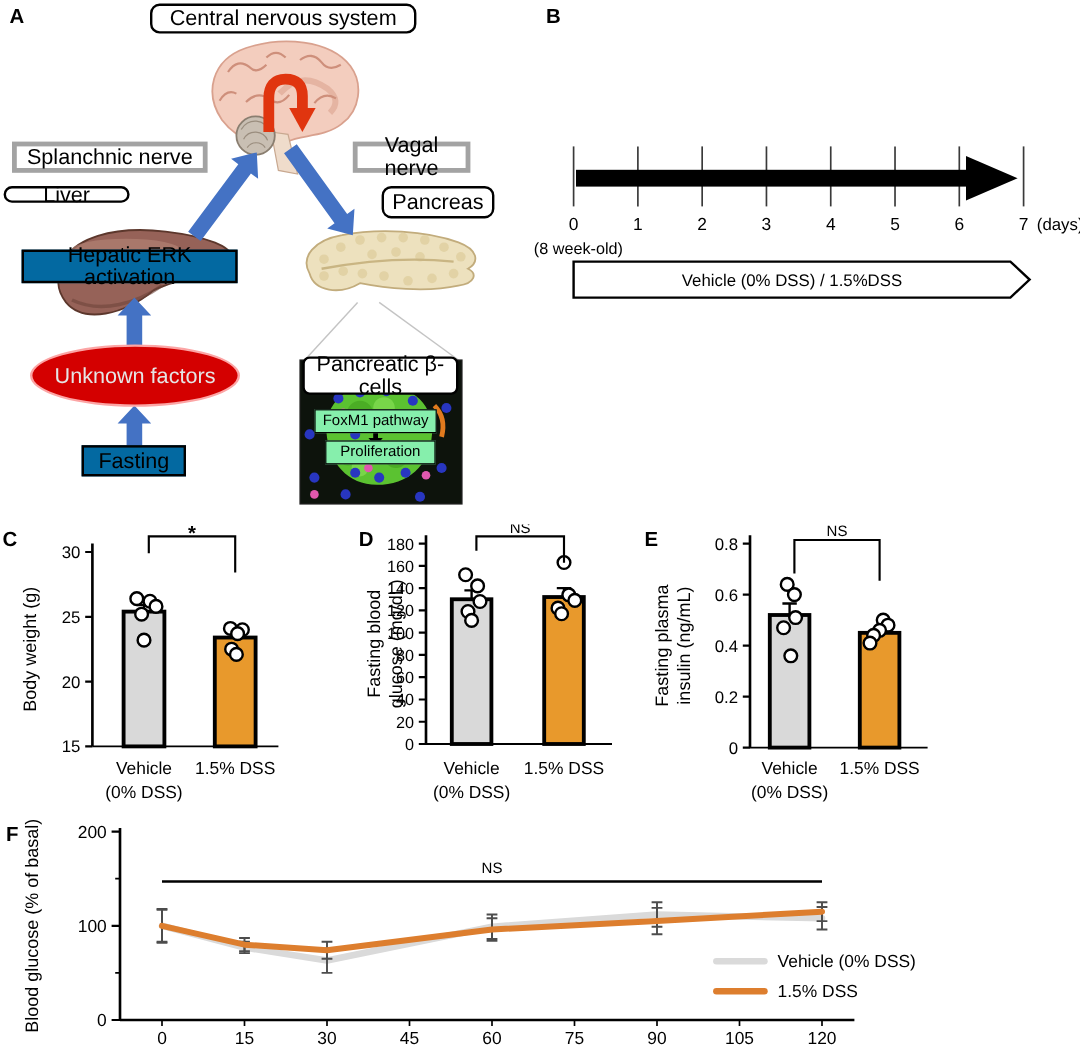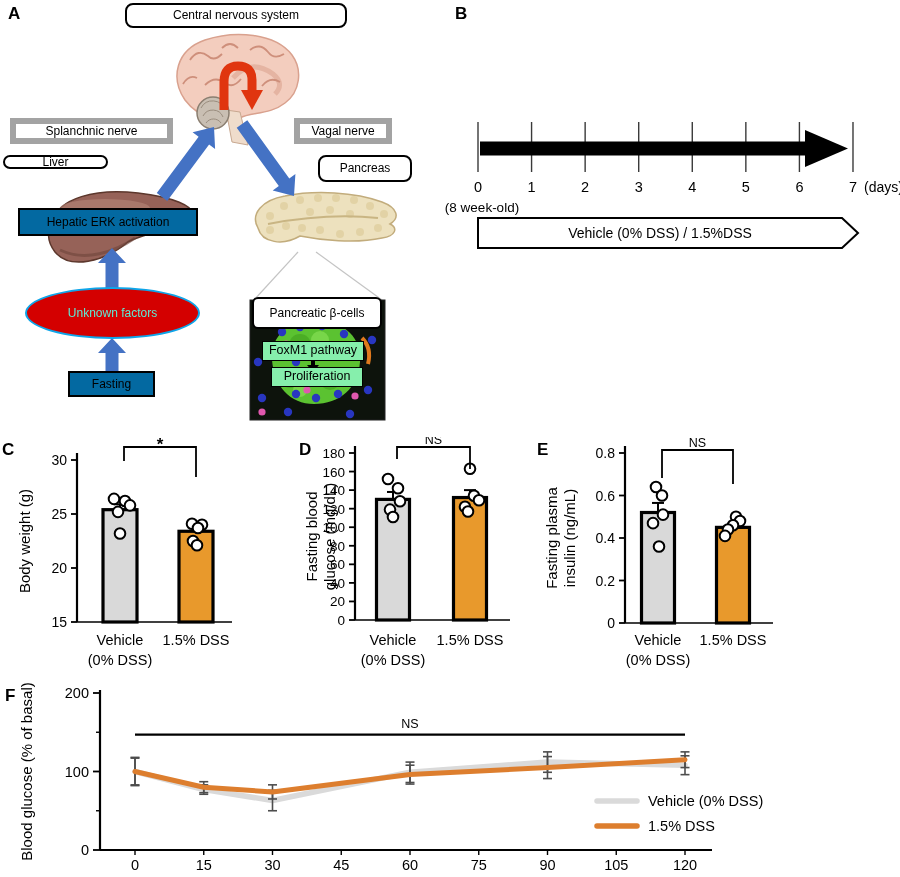--- a/index.html
+++ b/index.html
@@ -1,25 +1,25 @@
 <!DOCTYPE html>
 <html><head>
 <meta charset="utf-8">
 <style>
   html,body{margin:0;padding:0;background:#fff;}
   body{width:900px;height:877px;position:relative;overflow:hidden;
        font-family:"Liberation Sans", sans-serif;color:#000;}
   .panel-letter{position:absolute;font-size:17px;font-weight:bold;z-index:5;}
   .abox{position:absolute;z-index:2;display:flex;align-items:center;justify-content:center;
-        text-align:center;font-size:12px;line-height:1.05;background:#fff;box-sizing:border-box;}
+        text-align:center;font-size:18px;line-height:1.05;background:#fff;box-sizing:border-box;}
   .rounded{border:2px solid #000;border-radius:8px;}
-  .thinbox{border:6px solid #a3a3a3;}
+  .thinbox{border:4px solid #a3a3a3;}
   .yellow{background:#0369a1;border:2px solid #000;}
   .whitebox{border:1.6px solid #000;background:#86efac;font-size:12.5px;}
-  #unknown-ellipse{border:2px solid #0ea5e9;border-radius:50%;background:#D40000;color:#5eead4;}
+  #unknown-ellipse{border:2px solid #fca5a5;border-radius:50%;background:#D40000;color:#e5e5e5;}
   svg{position:absolute;}
   svg text{font-family:"Liberation Sans", sans-serif;fill:#000;}
 </style>
 </head>
 <body>
 
 <div class="panel-letter" style="left:8px;top:4px">A</div>
 <div class="panel-letter" style="left:455px;top:4px">B</div>
 <div class="panel-letter" style="left:2px;top:440px">C</div>
 <div class="panel-letter" style="left:299px;top:440px">D</div>

